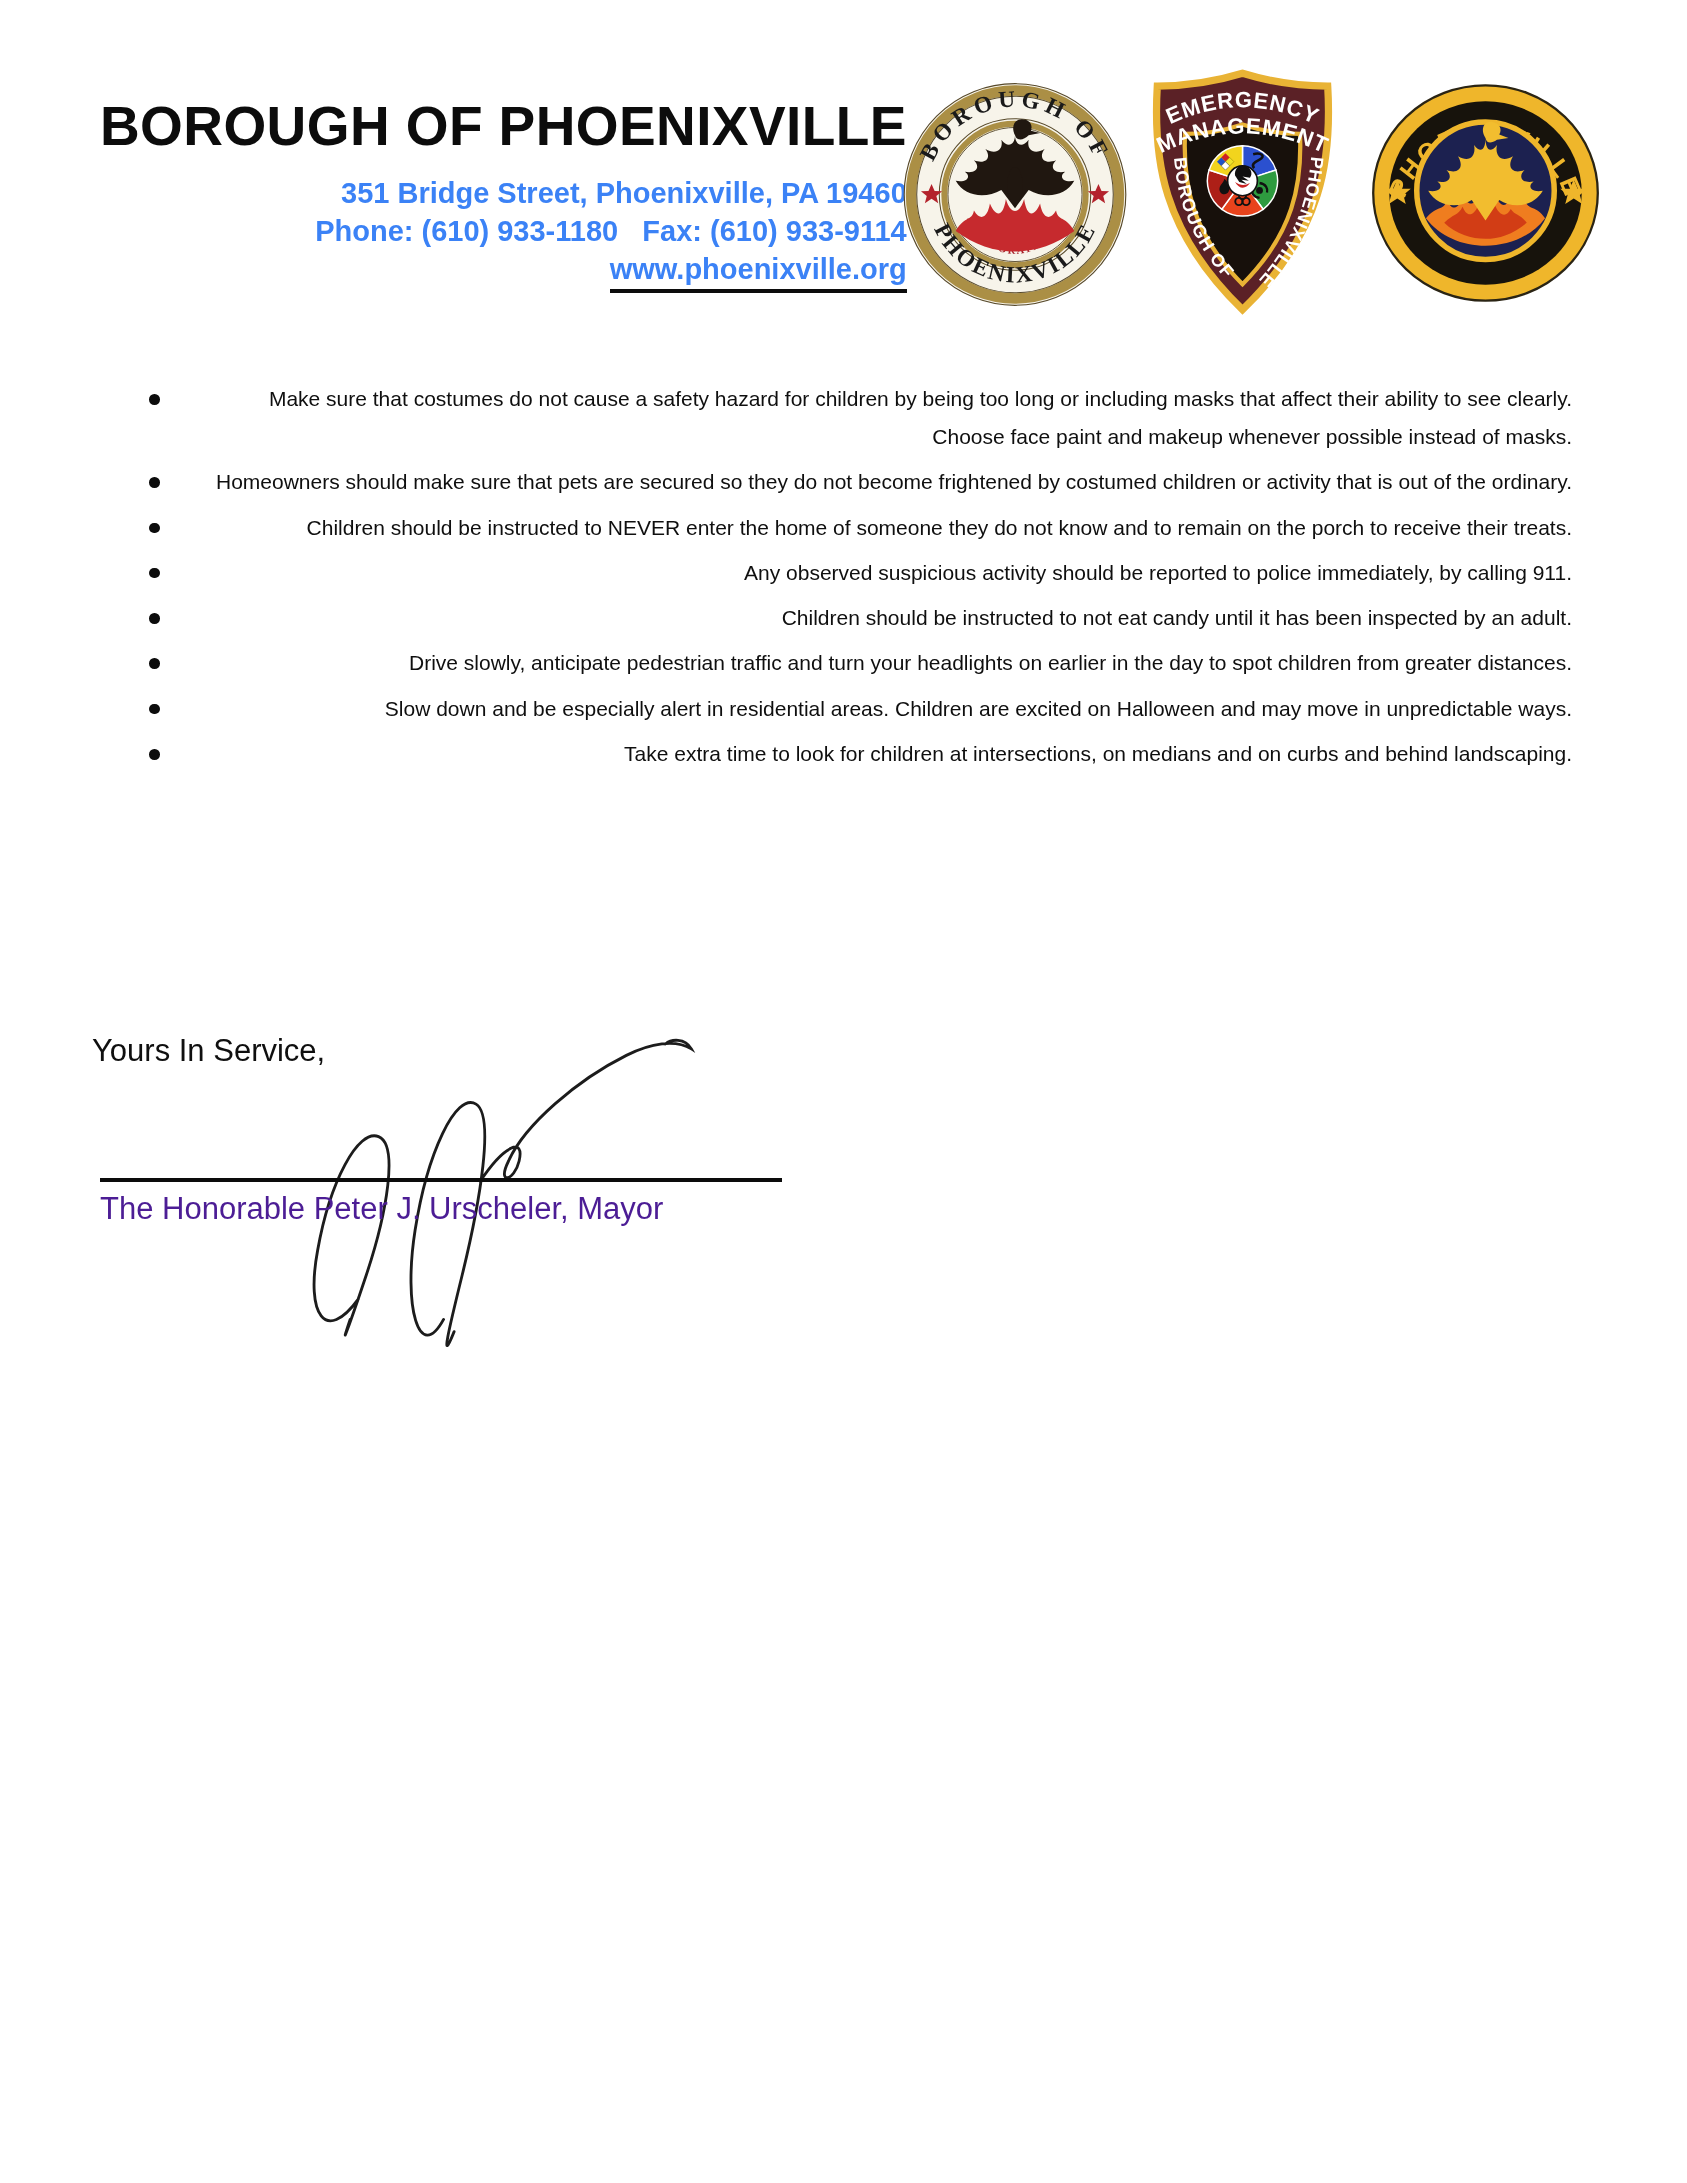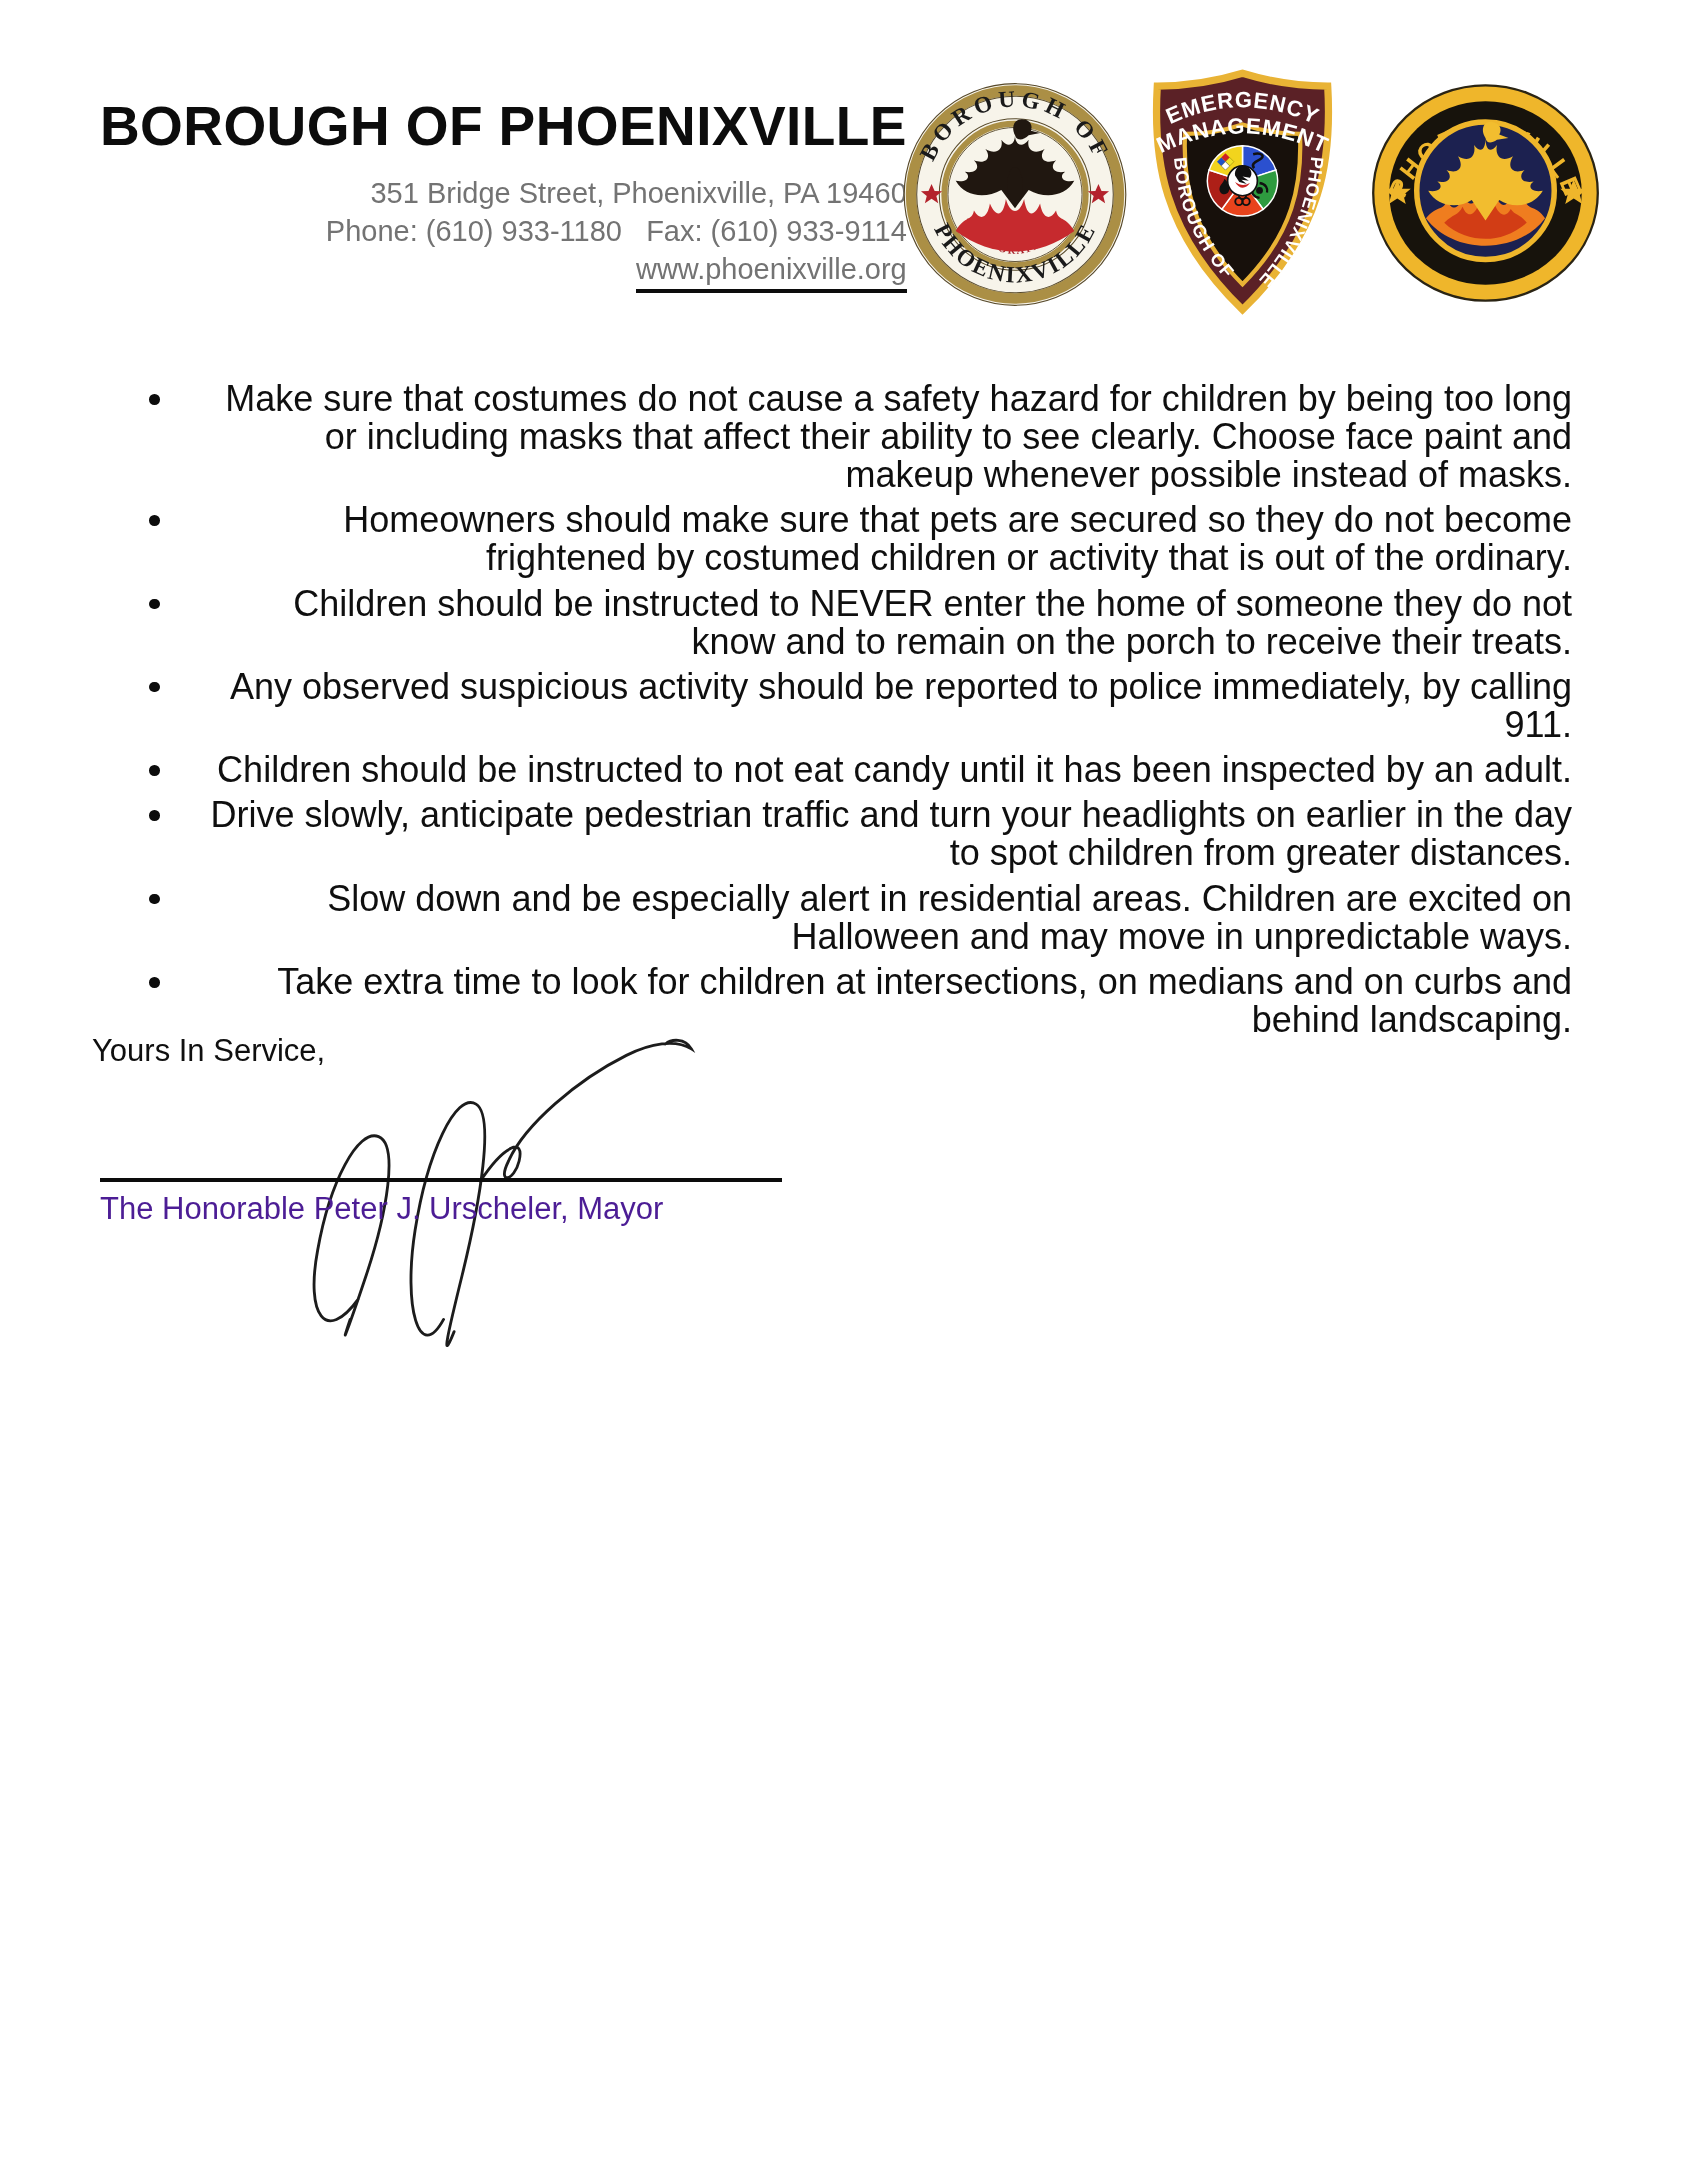--- a/index.html
+++ b/index.html
@@ -4,33 +4,33 @@
 <style>
   html,body { margin:0; padding:0; background:#ffffff; }
   .page {
     position:relative; width:1687px; height:2183px; background:#ffffff;
     font-family:"Liberation Sans", sans-serif; color:#0f0f0f; overflow:hidden;text-align:right;
   }
   
   .headtext { position:absolute; left:100px; top:91px; }
   .title { font-size:55px; font-weight:bold; line-height:70px; letter-spacing:0.4px; color:#0c0c0c; white-space:nowrap; }
   .addrblock { margin-top:13px; }
-  .addr { font-size:29px; font-weight:normal; line-height:38px; white-space:pre; color:#737373; }
+  .addr { font-size:29px; font-weight:bold; line-height:38px; white-space:pre; color:#3b82f6; }
   .url span { display:inline-block; border-bottom:4.1px solid #0c0c0c; padding-bottom:0.8px; }
   .logo { position:absolute; }
   #logo-seal   { left:901px; top:78px;  width:228px; height:233px; }
   #logo-em     { left:1136px; top:68px;  width:213px; height:247px; }
   #logo-police { left:1370px; top:83px; width:231px; height:220px; }
   .sealtxt  { font-family:"Liberation Serif", serif; font-weight:bold; fill:#1a1a1a; }
   .emtxt    { font-weight:bold; fill:#ffffff; }
   .poltxt   { font-weight:bold; fill:#efb62b; }
   
   ul.tips { position:absolute; left:100px; top:380px; width:1472px; list-style:none; margin:0; padding:0; }
   ul.tips li {
-    position:relative; font-size:36px; line-height:38px; margin:0 0 7.3px 0;
+    position:relative; font-size:21px; line-height:38px; margin:0 0 7.3px 0;
     padding-left:100px; max-width:1388px; color:#0f0f0f;
   }
   ul.tips li::before {
     content:""; position:absolute; left:49px; top:14px;
     width:10.6px; height:10.6px; border-radius:50%; background:#0c0c0c;
   }
   
   .salutation { position:absolute; left:92px; top:1033px; font-size:31px; color:#0f0f0f; }
   .scrawl     { position:absolute; left:236px; top:1031px; }
   .sigline    { position:absolute; left:100px; top:1178px; width:682px; height:4.1px; background:#0c0c0c; }

